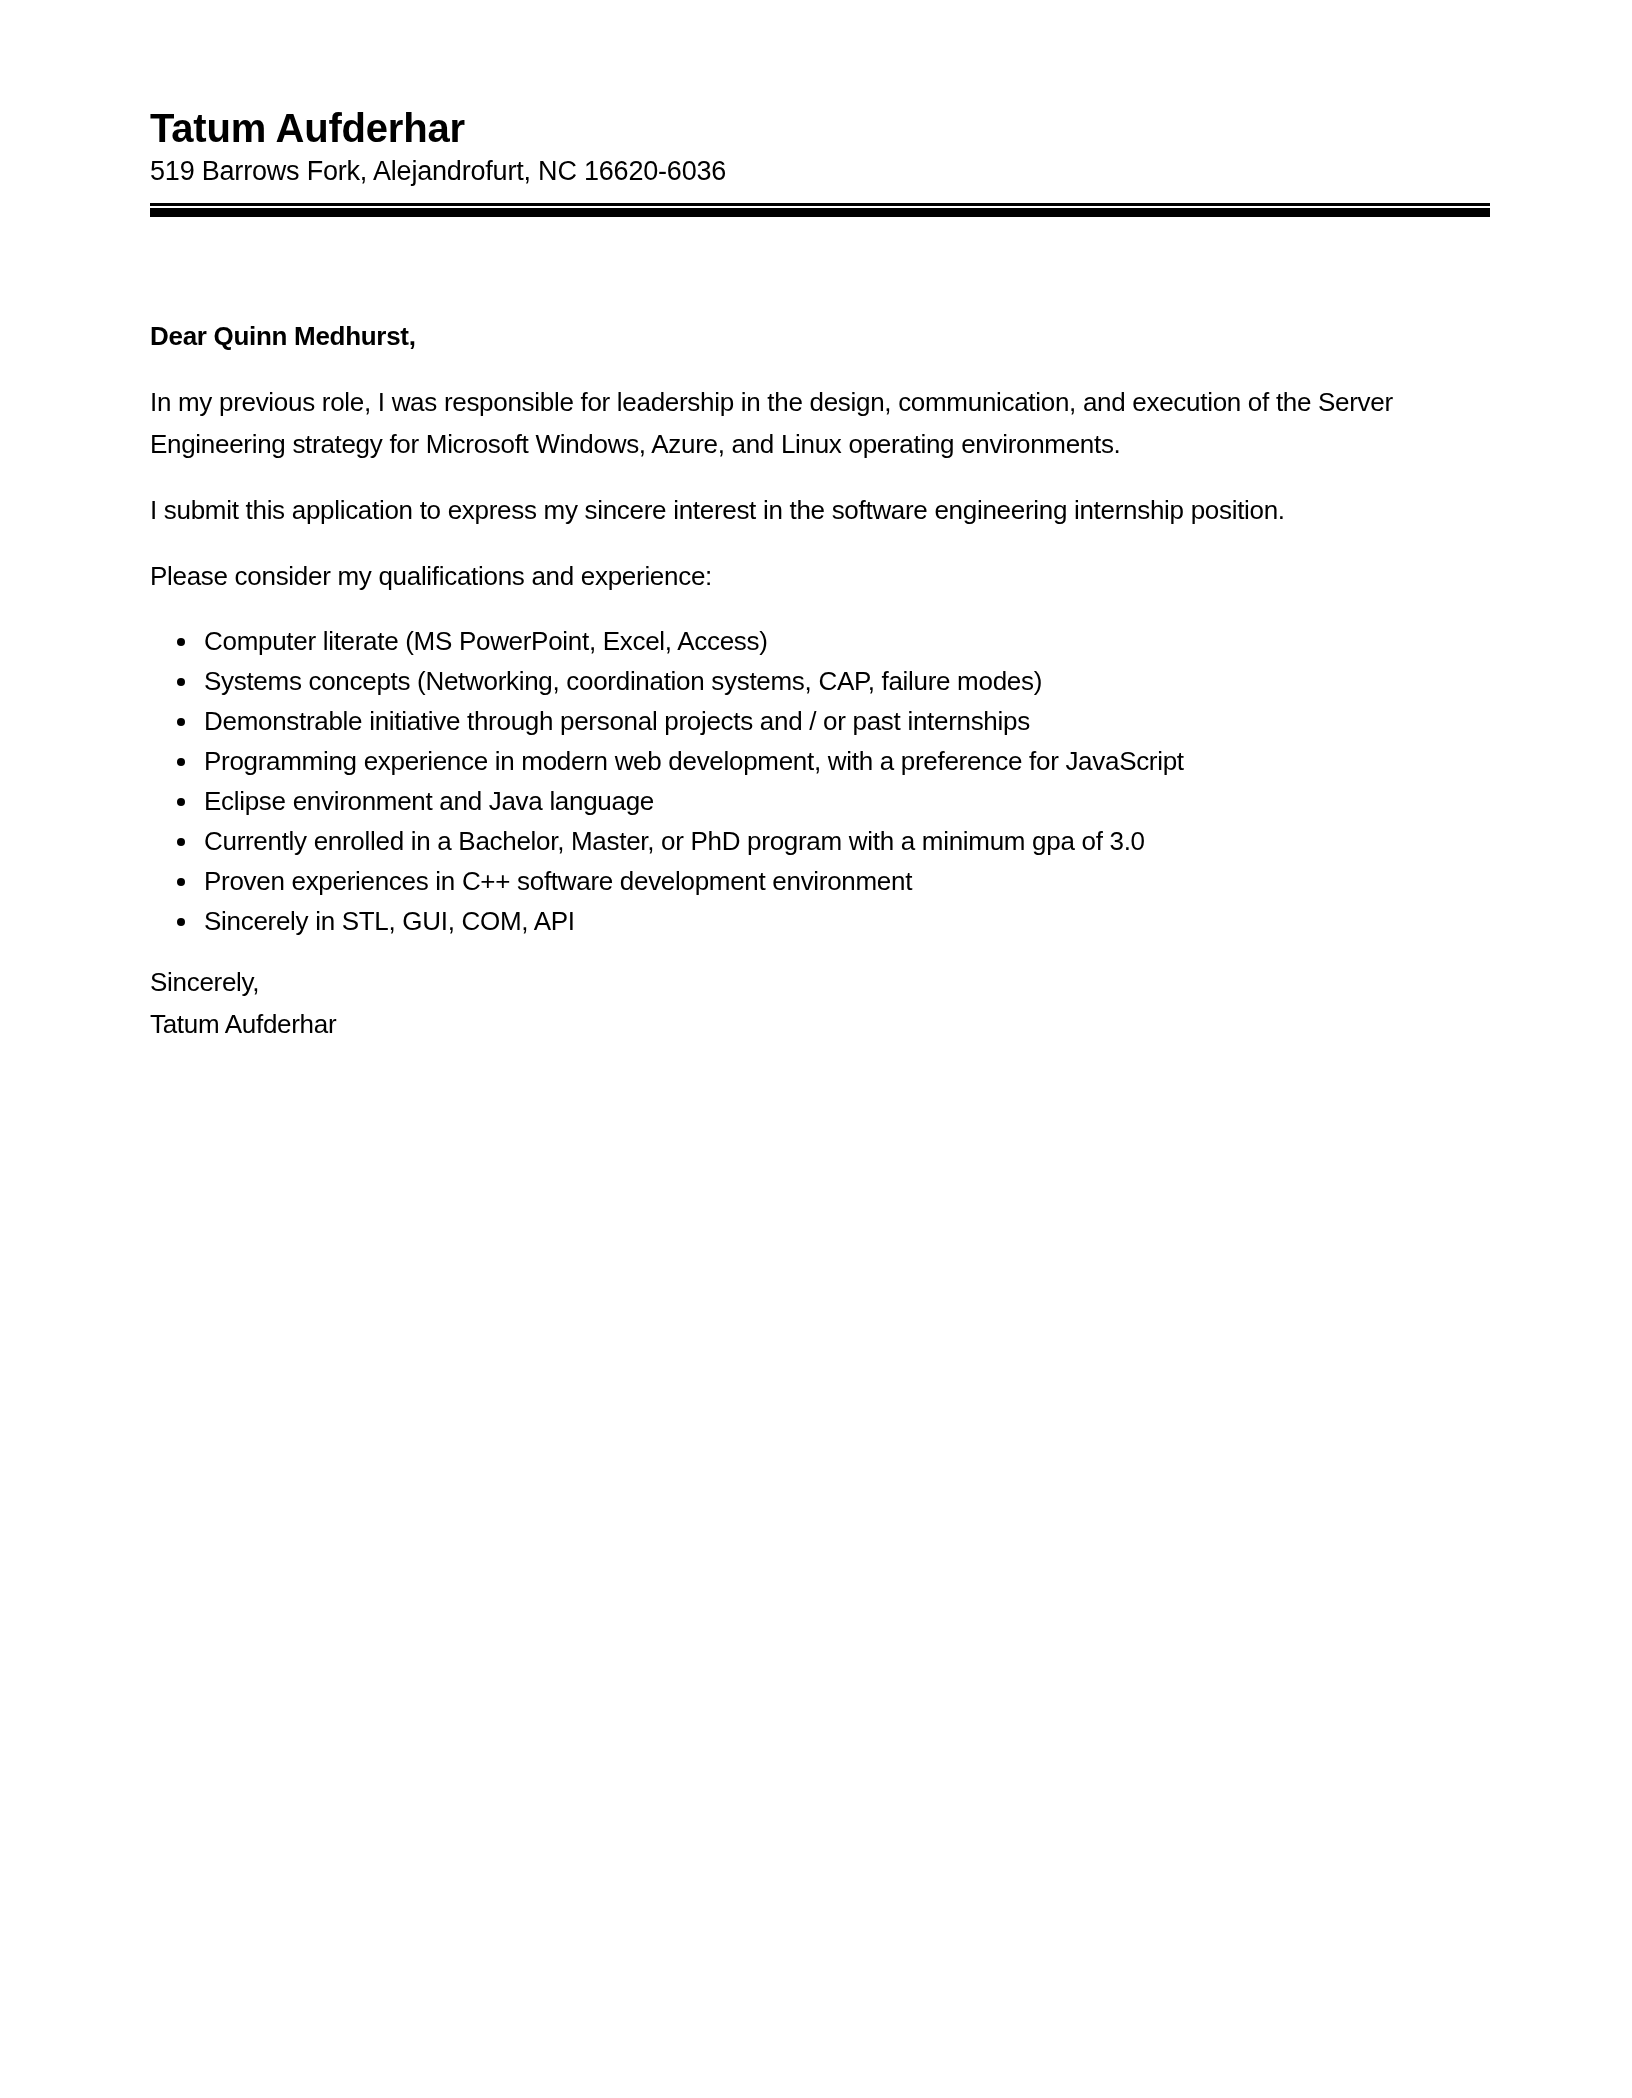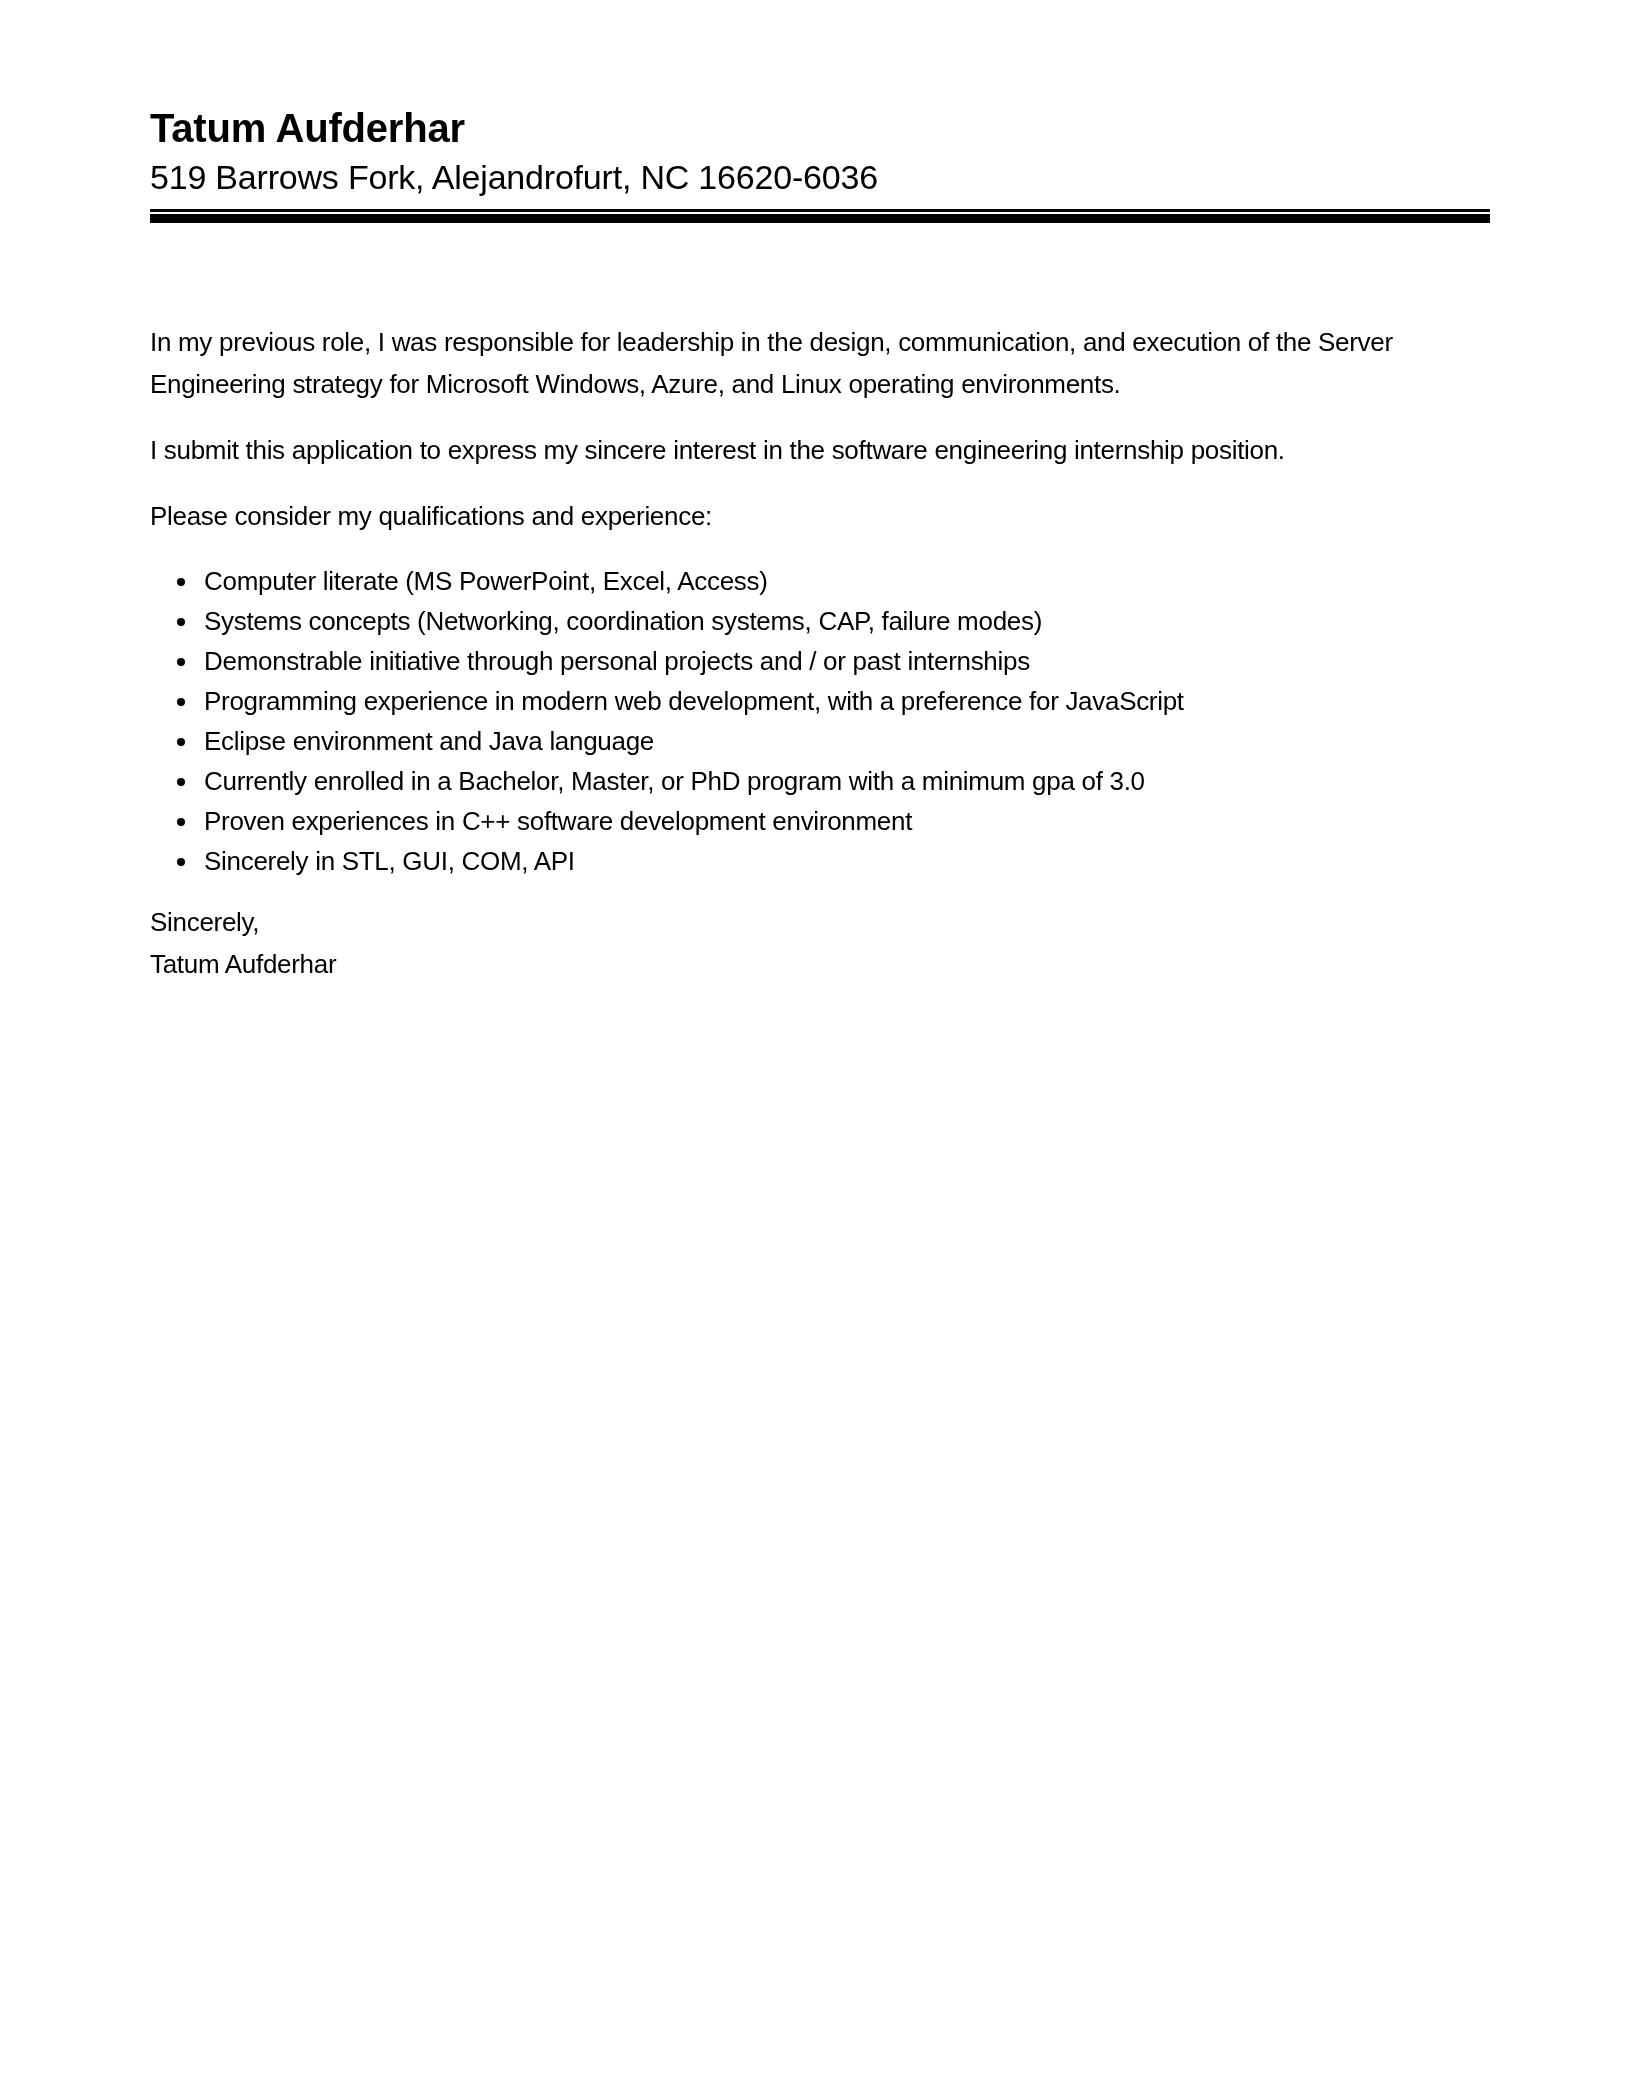--- a/index.html
+++ b/index.html
@@ -20,22 +20,22 @@
   }
   
   .sender-name {
     margin: 0;
     font-size: 40px;
     line-height: 48px;
     font-weight: 700;
     letter-spacing: -0.2px;
   }
   .sender-address {
-    margin: 10px 0 0 0;
-    font-size: 34px;
+    margin: 4px 0 0 0;
+    font-size: 27px;
     line-height: 31px;
     letter-spacing: -0.2px;
   }
   .header-divider {
     margin-top: 16px;
     width: 100%;
   }
   .divider-thin {
     height: 3px;
     background: #000000;
@@ -84,20 +84,21 @@
     <div class="sender-address">519 Barrows Fork, Alejandrofurt, NC 16620-6036</div>
     <div class="header-divider">
       <div class="divider-thin"></div>
       <div class="divider-gap"></div>
       <div class="divider-thick"></div>
     </div>
   </header>
 
   <main class="letter-body">
 
+    <p class="bold">Dear Quinn Medhurst,</p>
 
     <p>In my previous role, I was responsible for leadership in the design, communication, and execution of the Server Engineering strategy for Microsoft Windows, Azure, and Linux operating environments.</p>
 
     <p>I submit this application to express my sincere interest in the software engineering internship position.</p>
 
     <p>Please consider my qualifications and experience:</p>
 
     <ul class="qualifications-list">
       <li>Computer literate (MS PowerPoint, Excel, Access)</li>
       <li>Systems concepts (Networking, coordination systems, CAP, failure modes)</li>

